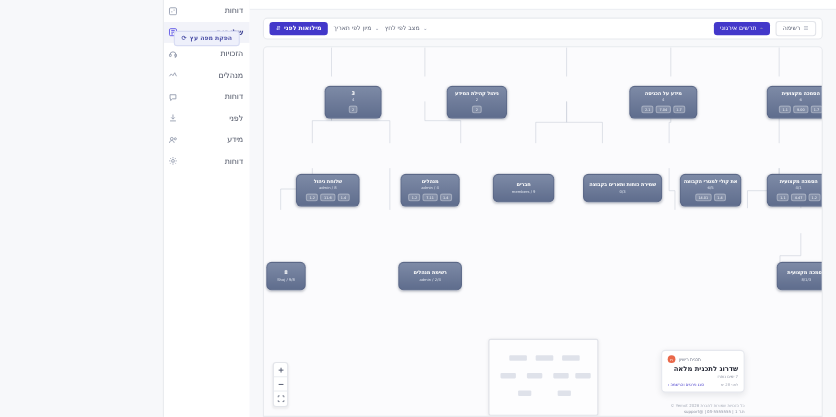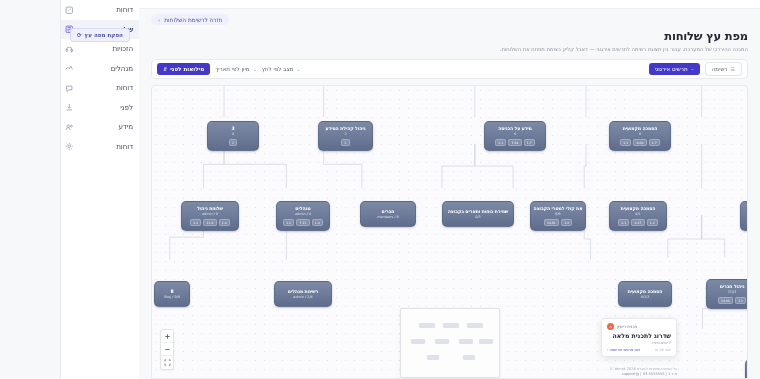--- a/index.html
+++ b/index.html
@@ -1,21 +1,21 @@
 <!DOCTYPE html>
 <html lang="he" dir="rtl"><head>
 <meta charset="utf-8">
 <style>
   * { box-sizing: border-box; margin: 0; padding: 0; }
   html, body {
     width: 760px; height: 379px;
     font-family: "DejaVu Sans", "Liberation Sans", sans-serif;
     background: #f7f8fa; overflow: hidden;
   }
-  .app { position: relative; width: 700px; height: 379px; display: flex; flex-direction: row-reverse; }
+  .app { position: relative; width: 612px; height: 379px; display: flex; flex-direction: row-reverse; }
 
   
   .sidebar {
     width: 79px; height: 379px; background: #ffffff;
     border-left: 1px solid #e8eaee;
     padding-top: 0px; flex: 0 0 79px;
     display: flex; flex-direction: column; gap: 0px;
   }
   .side-item {
     display: flex; flex-direction: row-reverse; align-items: center; justify-content: flex-start;
@@ -222,30 +222,20 @@
             <path d="M8 1.5v2M8 12.5v2M1.5 8h2M12.5 8h2M3.4 3.4l1.4 1.4M11.2 11.2l1.4 1.4M12.6 3.4l-1.4 1.4M4.8 11.2L3.4 12.6"></path>
           </svg>
       </span>
       <span class="lbl">דוחות</span>
     </div>
   </nav>
 
   <div class="main">
     <div class="topstrip"></div>
 
-    <div class="head">
-      <div class="crumbrow">
-        <div class="crumb-pill">
-          <span class="chev">›</span>
-          <span>חזרה לרשימת השלוחות</span>
-        </div>
-      </div>
-      <div class="title">מפת עץ שלוחות</div>
-      <div class="subtitle">המבנה ההיררכי של המערכת. עבור בין תצוגת רשימה לתרשים אירגוני — דאבל קליק בצומת מפתח את השלוחות.</div>
-    </div>
 
     <div class="toolbar">
       <div class="tb-right">
         <div class="chip primary">
           <span class="caret">⇵</span>
           <span>מילואות לפני</span>
         </div>
         <div class="chip">
           <span>מיון לפי תאריך</span>
           <span class="caret">⌄</span>

